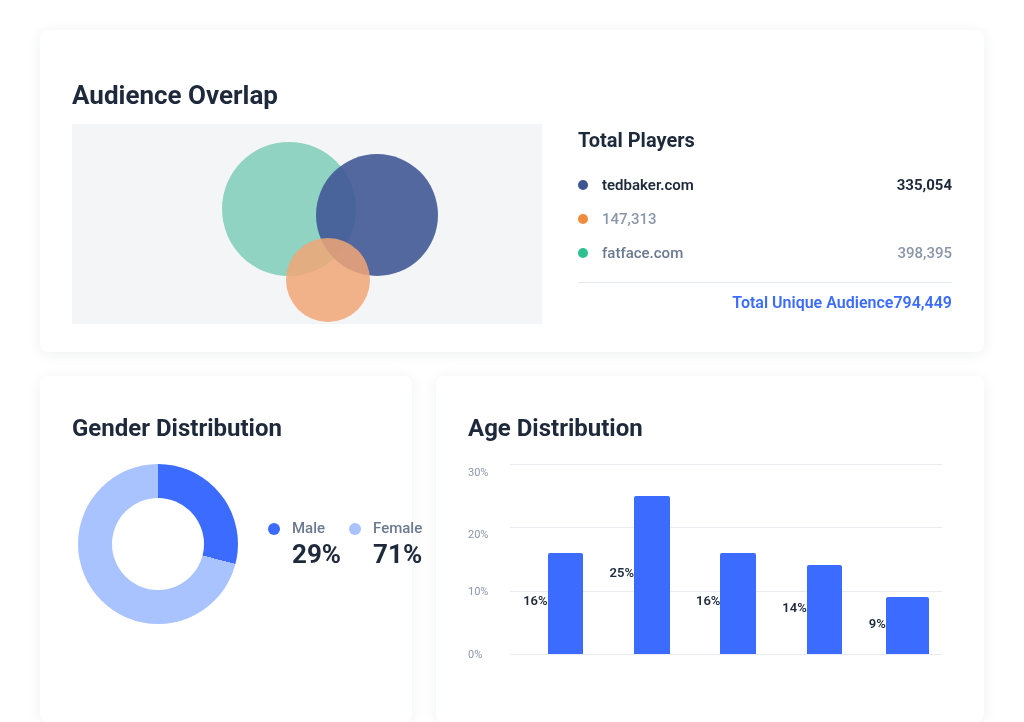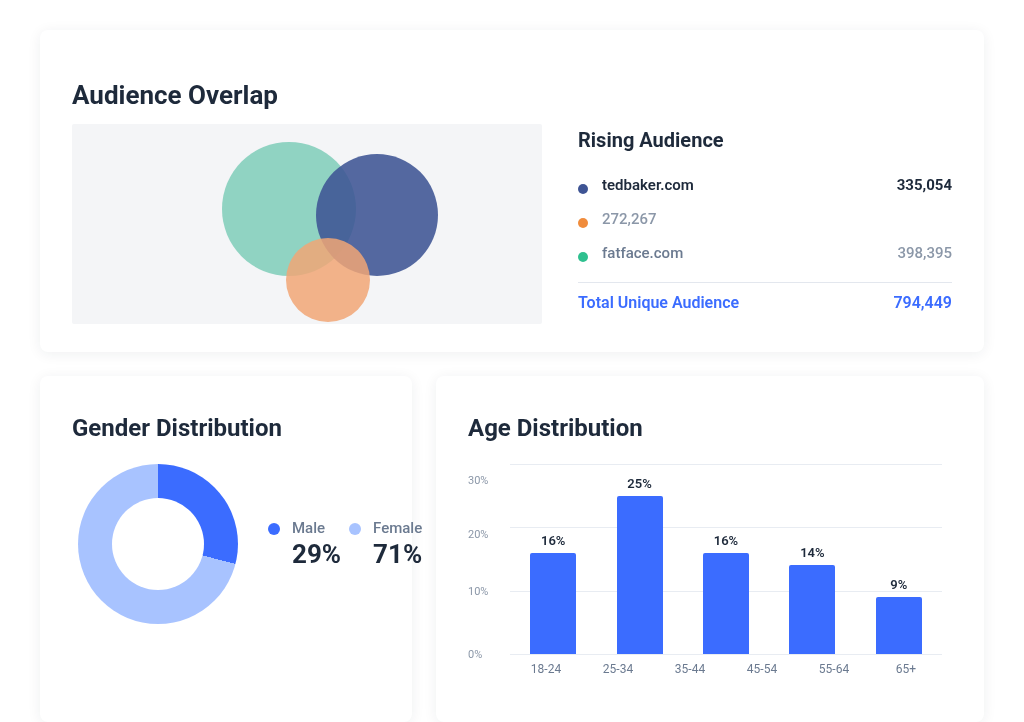--- a/index.html
+++ b/index.html
@@ -28,28 +28,28 @@
     height: 200px;
     flex: 0 0 470px;
     border-radius: 2px;
   }
   .venn-circle { position: absolute; border-radius: 50%; }
   .venn-a { width: 134px; height: 134px; left: 150px; top: 18px; background: rgba(126,204,184,0.85); }
   .venn-b { width: 122px; height: 122px; left: 244px; top: 30px; background: rgba(62,84,148,0.88); }
   .venn-c { width: 84px; height: 84px; left: 214px; top: 114px; background: rgba(241,166,117,0.85); }
   .players { flex: 1; padding-top: 4px; }
   .players-title { font-size: 20px; font-weight: 700; margin-bottom: 16px; color: #1e2a3b; }
-  .player-row { display: flex; align-items: flex-end; padding: 8px 0; font-size: 15px; }
+  .player-row { display: flex; align-items: center; padding: 8px 0; font-size: 15px; }
   .dot { width: 10px; height: 10px; border-radius: 50%; margin-right: 14px; flex: 0 0 10px; }
   .player-name { color: #6b7a90; flex: 1; font-weight: 500; }
   .player-row.first .player-name { color: #1e2a3b; font-weight: 600; }
   .player-val { color: #8b97a8; font-weight: 500; font-variant-numeric: tabular-nums; }
   .player-row.first .player-val { color: #1e2a3b; font-weight: 700; }
   .divider { border: none; border-top: 1px solid #e3e7ee; margin: 12px 0 10px 0; }
-  .total-row { display: flex; justify-content: space-between; font-size: 16px; font-weight: 600; color: #3b6cff; }
+  .total-row { display: flex; justify-content: flex-end; font-size: 16px; font-weight: 600; color: #3b6cff; }
   .bottom-left { width: 372px; flex: 0 0 372px; }
   .bottom-right { flex: 1; }
   .section-title { font-size: 24px; font-weight: 700; color: #1e2a3b; margin-bottom: 22px; margin-top: 12px; }
 
   .donut-wrap { display: flex; align-items: center; gap: 30px; padding-left: 6px; }
   .donut { width: 160px; height: 160px; position: relative; }
   .donut-bg {
     width: 160px; height: 160px; border-radius: 50%;
     background: conic-gradient(#3b6cff 0deg 104.4deg, #a8c3ff 104.4deg 360deg);
   }
@@ -61,48 +61,48 @@
   .legend-item { display: flex; align-items: flex-start; gap: 12px; }
   .legend-dot { width: 12px; height: 12px; border-radius: 50%; margin-top: 4px; }
   .legend-label { font-size: 15px; color: #6b7a90; font-weight: 500; }
   .legend-val { font-size: 26px; font-weight: 700; color: #1e2a3b; margin-top: 2px; }
 
   .bar-chart { position: relative; height: 230px; padding-left: 42px; }
   .grid { position: absolute; left: 42px; right: 10px; top: 0; height: 190px; }
   .grid-line { position: absolute; left: 0; right: 0; border-top: 1px solid #e8ecf2; }
   .y-label { position: absolute; left: 0; font-size: 11px; color: #8b97a8; transform: translateY(-50%); }
   .bars { position: absolute; left: 42px; right: 10px; top: 0; height: 190px; display: flex; align-items: flex-end; justify-content: space-around; }
-  .bar-col { display: flex; flex-direction: column; align-items: center; width: 60px; }
+  .bar-col { display: flex; flex-direction: row; align-items: center; width: 60px; }
   .bar-val { font-size: 13px; font-weight: 600; color: #1e2a3b; margin-bottom: 5px; }
   .bar { width: 46px; background: #3b6cff; border-radius: 2px 2px 0 0; }
   .x-labels { position: absolute; left: 42px; right: 10px; top: 198px; display: flex; justify-content: space-around; }
   .x-label { font-size: 12px; color: #6b7a90; width: 60px; text-align: center; }
 </style>
 </head>
 <body>
 
 <div class="card top-card">
   <div class="title">Audience Overlap</div>
   <div class="top-body">
     <div class="venn-area">
       <div class="venn-circle venn-a"></div>
       <div class="venn-circle venn-b"></div>
       <div class="venn-circle venn-c"></div>
     </div>
     <div class="players">
-      <div class="players-title">Rising Audience</div>
+      <div class="players-title">Total Players</div>
       <div id="players-list">
           <div class="player-row first">
             <span class="dot" style="background: rgb(62, 84, 148);"></span>
             <span class="player-name">tedbaker.com</span>
             <span class="player-val">335,054</span>
           </div>
           <div class="player-row">
             <span class="dot" style="background: rgb(240, 140, 60);"></span>
-            <span class="player-val">272,267</span>
+            <span class="player-val">147,313</span>
           </div>
           <div class="player-row">
             <span class="dot" style="background: rgb(47, 192, 143);"></span>
             <span class="player-name">fatface.com</span>
             <span class="player-val">398,395</span>
           </div>
         </div>
       <hr class="divider">
       <div class="total-row">
         <span>Total Unique Audience</span>
@@ -146,21 +146,21 @@
       <div class="grid" id="grid">
           <div class="grid-line" style="top: 190px;"></div>
           <div class="grid-line" style="top: 126.667px;"></div>
           <div class="grid-line" style="top: 63.3333px;"></div>
           <div class="grid-line" style="top: 0px;"></div>
         </div>
       <div id="y-labels">
           <div class="y-label" style="top: 190px;">0%</div>
           <div class="y-label" style="top: 126.667px;">10%</div>
           <div class="y-label" style="top: 70px;">20%</div>
-          <div class="y-label" style="top: 16px;">30%</div>
+          <div class="y-label" style="top: 8px;">30%</div>
         </div>
       <div class="bars" id="bars">
           <div class="bar-col">
             <div class="bar-val">16%</div>
             <div class="bar" style="height: 101.333px;"></div>
           </div>
           <div class="bar-col">
             <div class="bar-val">25%</div>
             <div class="bar" style="height: 158.333px;"></div>
           </div>
@@ -170,23 +170,15 @@
           </div>
           <div class="bar-col">
             <div class="bar-val">14%</div>
             <div class="bar" style="height: 88.6667px;"></div>
           </div>
           <div class="bar-col">
             <div class="bar-val">9%</div>
             <div class="bar" style="height: 57px;"></div>
           </div>
         </div>
-      <div class="x-labels" id="x-labels">
-          <div class="x-label">18-24</div>
-          <div class="x-label">25-34</div>
-          <div class="x-label">35-44</div>
-          <div class="x-label">45-54</div>
-          <div class="x-label">55-64</div>
-          <div class="x-label">65+</div>
-        </div>
     </div>
   </div>
 </div>
 
 </body></html>

